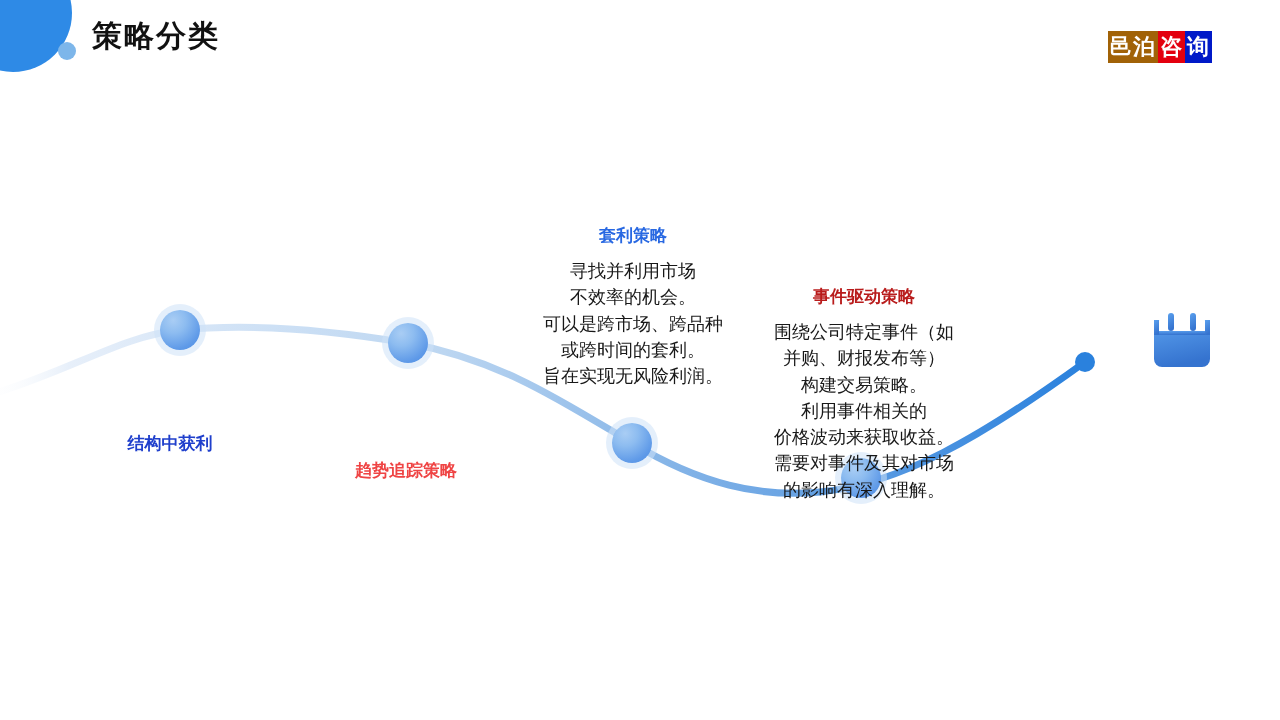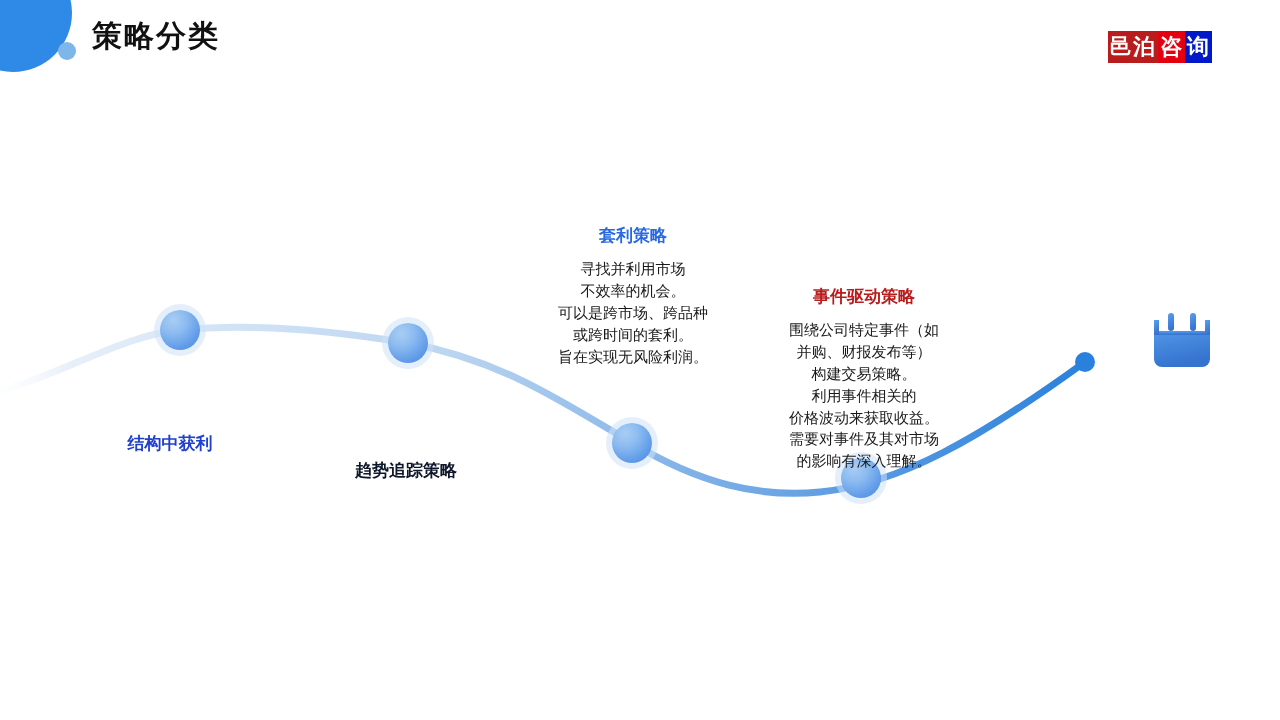--- a/index.html
+++ b/index.html
@@ -58,21 +58,21 @@
     font-size: 22px;
     font-weight: bold;
     line-height: 32px;
     color: #ffffff;
     letter-spacing: 1px;
   }
   #brand-logo .lg-seg {
     padding: 0 2px;
     display: block;
   }
-  .lg-black { background: #b91c1c; }
+  .lg-black { background: #a16207; }
   .lg-red   { background: #e3000f; }
   .lg-blue  { background: #0019c8; }
 
   
   #curve-layer {
     position: absolute;
     left: 0;
     top: 0;
     width: 1280px;
     height: 720px;
@@ -108,21 +108,21 @@
     text-align: center;
     margin-top: 36px;
   }
   .strategy .s-title {
     font-size: 17px;
     font-weight: bold;
     margin-bottom: 11px;
     white-space: nowrap;
   }
   .strategy .s-body {
-    font-size: 15px;
+    font-size: 18px;
     color: #181818;
     line-height: 1.46;
     white-space: pre-line;
   }
 
   #strategy-0 { left: 56px;  top: 396px; width: 228px; }
   #strategy-1 { left: 296px; top: 423px; width: 220px; }
   #strategy-2 { left: 524px; top: 188px; width: 218px; }
   #strategy-3 { left: 748px; top: 249px; width: 232px; }
 </style>
@@ -178,21 +178,21 @@
   <rect x="53" y="9" width="5" height="15" fill="url(#calGrad)"></rect>
   <rect x="16" y="2" width="6" height="18" rx="3" ry="3" fill="url(#calGrad)"></rect>
   <rect x="38" y="2" width="6" height="18" rx="3" ry="3" fill="url(#calGrad)"></rect>
 </svg>
 
 <div class="strategy" id="strategy-0">
   <div class="s-title" style="color: rgb(31, 63, 204);">结构中获利</div>
 </div>
 
 <div class="strategy" id="strategy-1">
-  <div class="s-title" style="color: #0f172a;">趋势追踪策略</div>
+  <div class="s-title" style="color: #ef4444;">趋势追踪策略</div>
 </div>
 
 <div class="strategy" id="strategy-2">
   <div class="s-title" style="color: rgb(40, 104, 226);">套利策略</div>
   <div class="s-body">寻找并利用市场
 不效率的机会。
 可以是跨市场、跨品种
 或跨时间的套利。
 旨在实现无风险利润。</div>
 </div>

